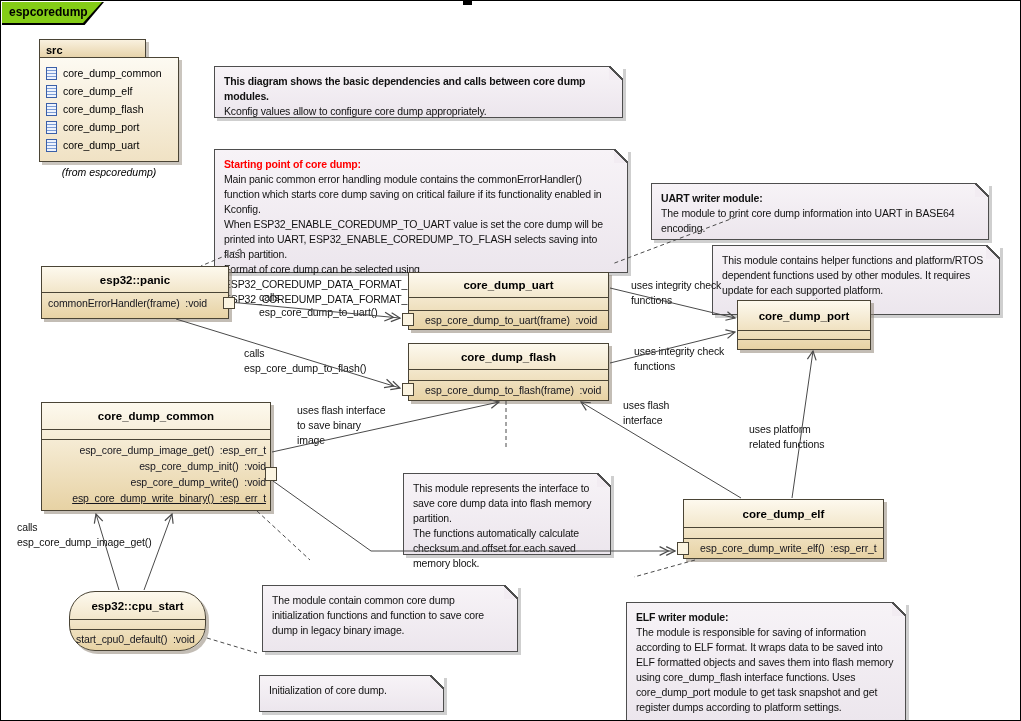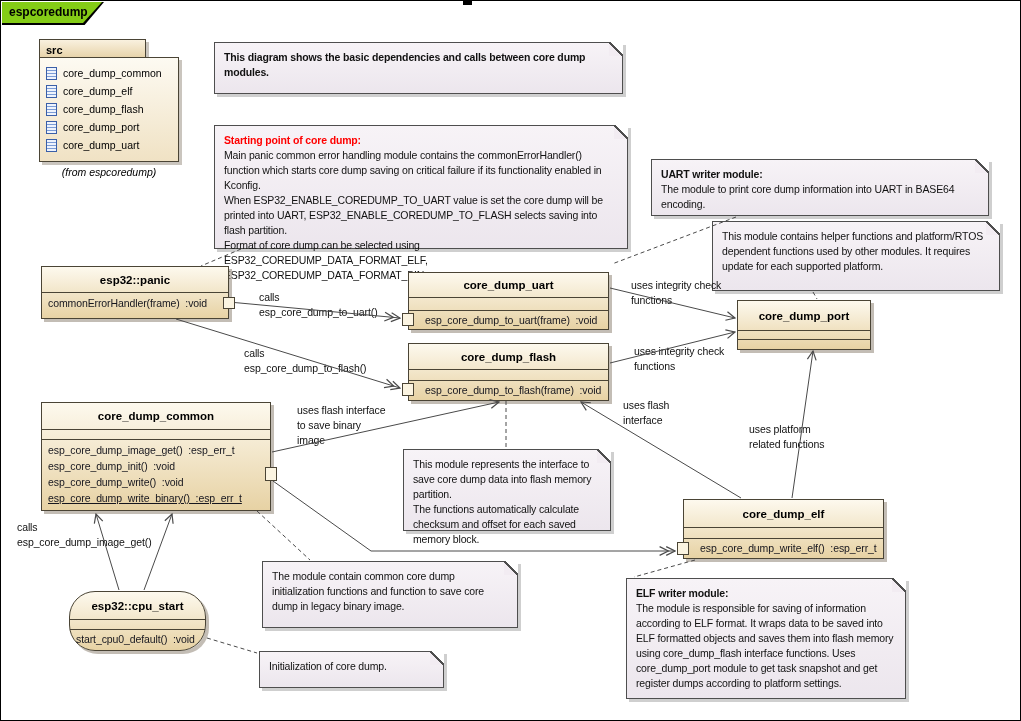--- a/index.html
+++ b/index.html
@@ -38,21 +38,21 @@
   .cls-c{border-top:1px solid #4a4435;box-sizing:border-box;}
   .m{font-size:10.5px;line-height:16px;padding:2px 4px 0 6px;color:#16161e;white-space:pre;letter-spacing:-0.1px;}
   .m.u{text-decoration:underline;}
   .m.pl{padding-left:16px;}
   .port{position:absolute;box-sizing:border-box;border:1px solid #4a4435;background:#fbf4e1;z-index:6;}
 
   
   .note{position:absolute;box-sizing:border-box;border:1px solid #4e4e4e;
     background:linear-gradient(180deg,#f7f3f7,#ece6ed);
     box-shadow:3px 3px 0 rgba(160,160,160,.5);
-    padding:7px 9px;z-index:2;font-size:10.5px;line-height:15px;letter-spacing:-0.15px;color:#111;}
+    padding:7px 9px;z-index:2;font-size:10.5px;line-height:15px;letter-spacing:-0.15px;color:#111;margin-top:24px;}
   .note::before{content:"";position:absolute;top:-1px;right:-1px;width:14px;height:14px;background:#fff;}
   .note::after{content:"";position:absolute;top:-1px;right:-1px;width:14px;height:14px;
     background:linear-gradient(to bottom left,transparent 0 46%,#4e4e4e 46% 54%,#f2ecf2 54%);}
   .note-title{font-weight:bold;white-space:pre-line;}
   .note-title.red{color:#ff0000;}
   .note-body{white-space:pre-line;}
 
   
   .elabel{position:absolute;font-size:10.5px;line-height:15px;white-space:pre-line;
     color:#101010;z-index:4;letter-spacing:-0.1px;}
@@ -93,20 +93,21 @@
     </div>
     <div class="pkg-item">
       <span class="file-icon"></span>
       <span>core_dump_uart</span>
     </div>
   </div>
   <div class="pkg-caption">(from espcoredump)</div>
 
   <div class="note" style="left:213px;top:41px;width:409px;height:52px;">
     <div class="note-title">This diagram shows the basic dependencies and calls between core dump modules.</div>
+    <div class="note-body">Kconfig values allow to configure core dump appropriately.</div>
   </div>
 
   <div class="note" style="left:213px;top:124px;width:414px;height:124px;">
     <div class="note-title red">Starting point of core dump:</div>
     <div class="note-body">Main panic  common error handling module contains the commonErrorHandler() function which starts core dump saving on critical failure if its functionality enabled in Kconfig.
 When ESP32_ENABLE_COREDUMP_TO_UART value is set the core dump will be printed into UART, ESP32_ENABLE_COREDUMP_TO_FLASH selects saving into flash partition.
 Format of core dump can be selected using ESP32_COREDUMP_DATA_FORMAT_ELF, ESP32_COREDUMP_DATA_FORMAT_BIN.</div>
   </div>
 
   <div class="note" style="left:650px;top:158px;width:338px;height:57px;">
@@ -164,21 +165,21 @@
 
   <div class="cls" style="left:736px;top:299px;width:134px;height:50px;">
     <div class="cls-h" style="height:29px;">core_dump_port</div>
     <div class="cls-c" style="height:9px;"></div>
     <div class="cls-c" style="height:10px;"></div>
   </div>
 
   <div class="cls" style="left:40px;top:401px;width:230px;height:109px;">
     <div class="cls-h" style="height:26px;">core_dump_common</div>
     <div class="cls-c" style="height:10px;"></div>
-    <div class="cls-c" style="height:71px;padding-top:2px;">
+    <div class="cls-c" style="height:71px;padding-top:2px;text-align:right;">
       <div class="m" style="padding-top:0;">esp_core_dump_image_get()  :esp_err_t</div>
       <div class="m" style="padding-top:0;">esp_core_dump_init()  :void</div>
       <div class="m" style="padding-top:0;">esp_core_dump_write()  :void</div>
       <div class="m u" style="padding-top:0;">esp_core_dump_write_binary()  :esp_err_t</div>
     </div>
   </div>
   <div class="port" style="left:264px;top:466px;width:12px;height:14px;"></div>
 
   <div class="cls" style="left:682px;top:498px;width:201px;height:60px;">
     <div class="cls-h" style="height:27px;">core_dump_elf</div>

